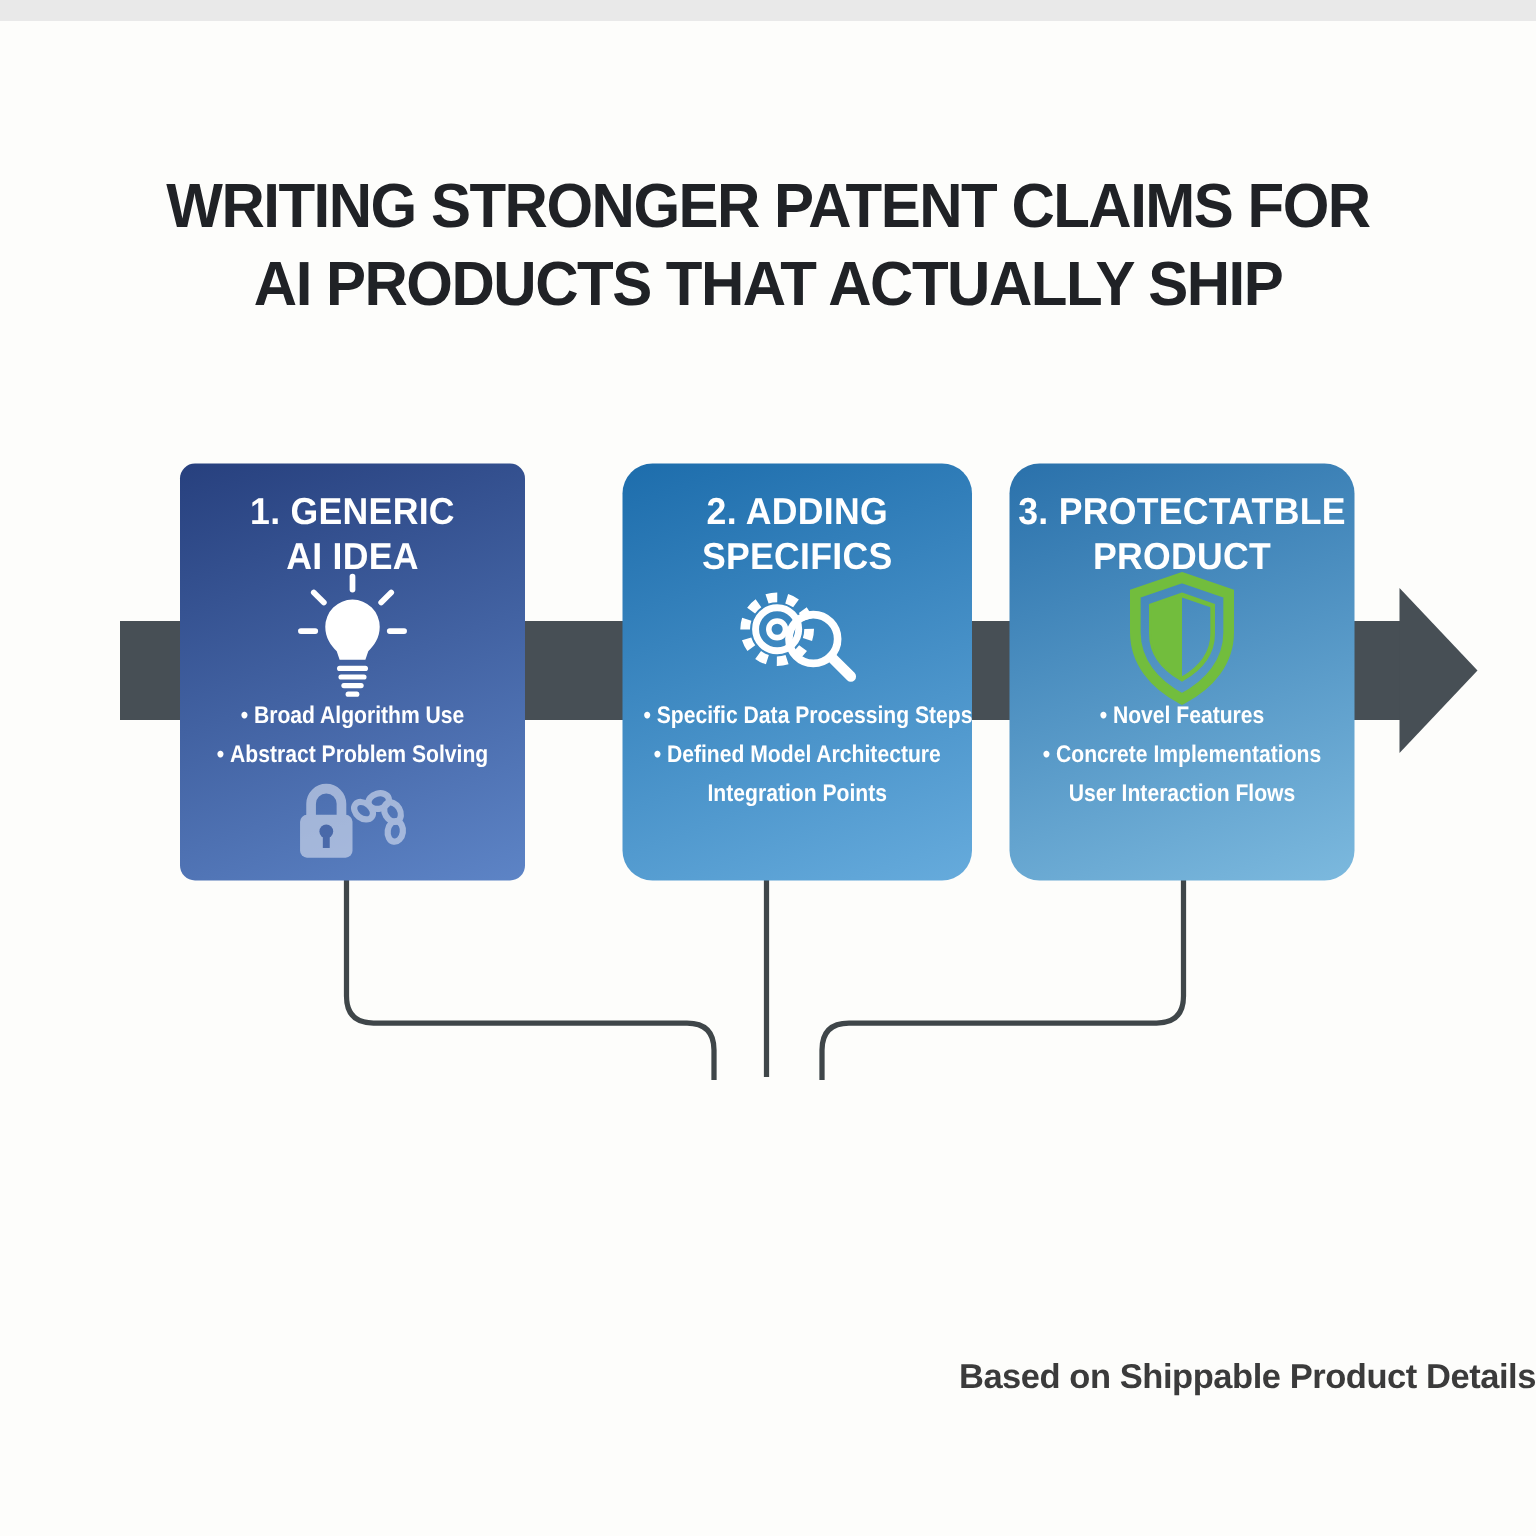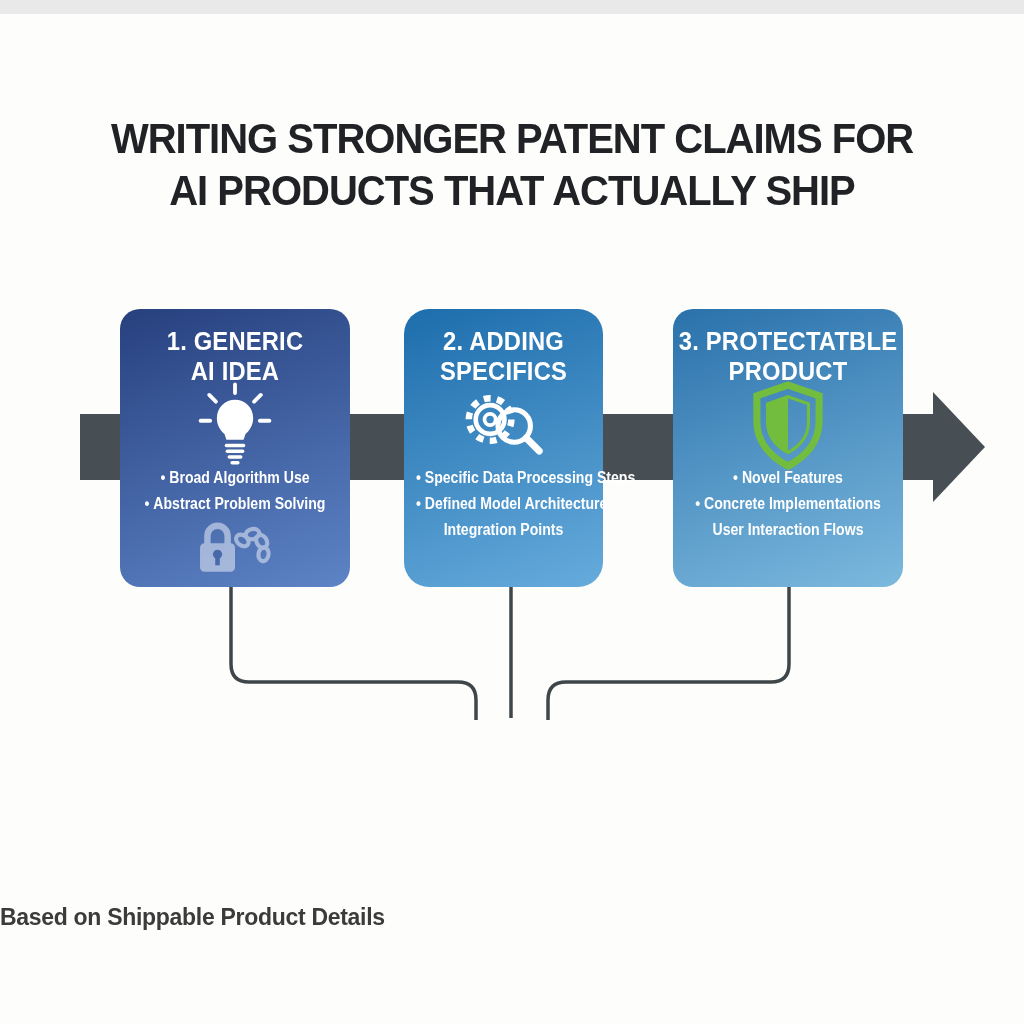--- a/index.html
+++ b/index.html
@@ -19,21 +19,21 @@
     transform:scaleY(1.04);
   }
   
   .flow-svg{position:absolute;top:0;left:0;z-index:1;pointer-events:none;}
   
   .card{
     position:absolute;top:295px;height:278px;border-radius:20px;z-index:2;
     color:var(--card-text);text-align:center;
   }
   .card-1{left:120px;width:230px;}
-  .card-2{left:404px;width:199px;border-radius:25px;}
+  .card-2{left:415px;width:233px;}
   .card-3{left:673px;width:230px;}
   .card-title{
     position:absolute;top:17px;left:0;width:100%;
     font-size:25px;line-height:30px;font-weight:700;letter-spacing:0.2px;
     transform:scaleX(0.95);
   }
   .card-icon{
     position:absolute;top:70px;left:0;width:100%;height:94px;
     display:flex;align-items:center;justify-content:center;
   }
@@ -50,21 +50,21 @@
   
   .badge{position:absolute;left:411px;top:691px;width:208px;height:208px;z-index:3;}
   .badge-svg{position:absolute;top:0;left:0;}
   .badge-text{
     position:absolute;top:84px;left:0;width:100%;text-align:center;
     color:var(--badge-text);font-weight:700;font-size:21px;line-height:24px;
     letter-spacing:0.2px;transform:scaleX(0.96);
   }
   
   .caption{
-    position:absolute;top:890px;left:0;width:1024px;text-align:left;
+    position:absolute;top:890px;left:0;width:1024px;text-align:right;
     color:#3b3b3b;font-weight:700;font-size:23px;letter-spacing:-0.3px;
   }
 </style>
 </head>
 <body>
 
 <div class="stage">
 
   <div class="title">
     <div>WRITING STRONGER PATENT CLAIMS FOR</div>
@@ -76,21 +76,21 @@
       <rect x="80" y="400" width="856" height="66" fill="var(--arrow)"></rect>
       <path d="M933,378 L985,433 L933,488 Z" fill="var(--arrow)"></path>
     </g>
     <g fill="none" stroke="var(--connector)" stroke-width="3.5">
       <path d="M231,572 L231,650 Q231,668 249,668 L458,668 Q476,668 476,686 L476,706"></path>
       <path d="M511,572 L511,704"></path>
       <path d="M789,572 L789,650 Q789,668 771,668 L566,668 Q548,668 548,686 L548,706"></path>
     </g>
   </svg>
 
-  <div class="card card-1" style="background: linear-gradient(160deg, rgb(39, 64, 126), rgb(93, 132, 198));">
+  <div class="card card-1" style="background: linear-gradient(160deg, rgb(39, 64, 126), rgb(93, 132, 198)); border-radius: 10px;">
     <div class="card-title">
       <div>1. GENERIC</div>
       <div>AI IDEA</div>
     </div>
     <div class="card-icon">
       <svg width="86" height="94" viewBox="0 0 90 95">
         <g stroke="#fff" stroke-width="4" stroke-linecap="round" fill="none">
           <line x1="45" y1="4" x2="45" y2="13"></line>
           <line x1="18" y1="15" x2="25" y2="22"></line>
           <line x1="72" y1="15" x2="65" y2="22"></line>

